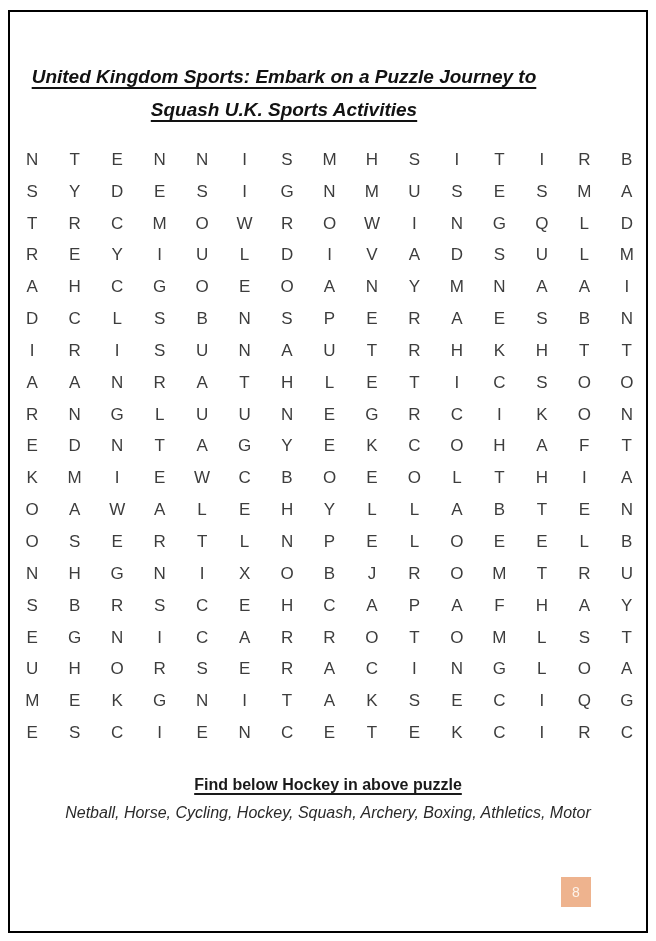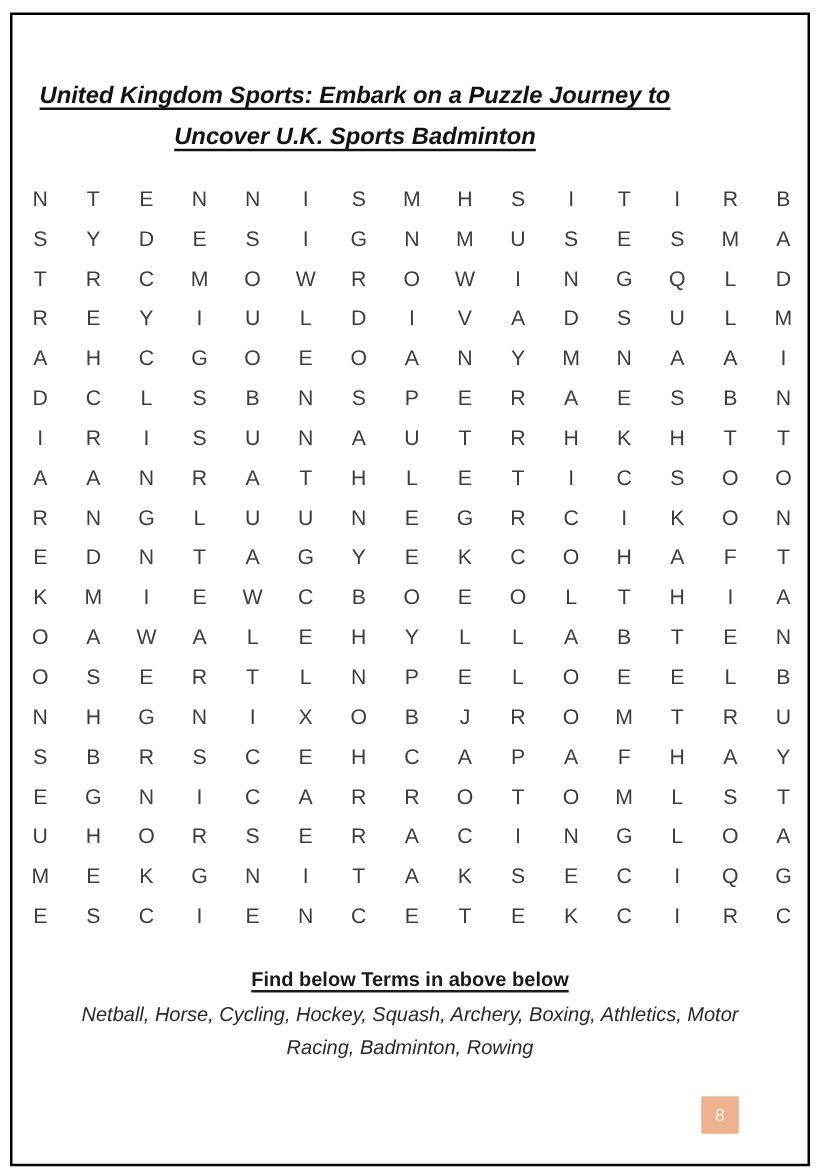--- a/index.html
+++ b/index.html
@@ -91,21 +91,21 @@
     align-items: center;
     justify-content: center;
     font-size: 14px;
   }
 </style>
 </head>
 <body>
 
 <div class="page-border" style="border-color: rgb(0, 0, 0);"></div>
 
-<h1 class="title"><span class="tline">United Kingdom Sports: Embark on a Puzzle Journey to</span><br><span class="tline">Uncover U.K. Sports Badminton</span></h1>
+<h1 class="title"><span class="tline">United Kingdom Sports: Embark on a Puzzle Journey to</span><br><span class="tline">Squash U.K. Sports Activities</span></h1>
 
 <div class="grid">
     <span class="cell" style="color: rgb(61, 61, 61);">N</span>
     <span class="cell" style="color: rgb(61, 61, 61);">T</span>
     <span class="cell" style="color: rgb(61, 61, 61);">E</span>
     <span class="cell" style="color: rgb(61, 61, 61);">N</span>
     <span class="cell" style="color: rgb(61, 61, 61);">N</span>
     <span class="cell" style="color: rgb(61, 61, 61);">I</span>
     <span class="cell" style="color: rgb(61, 61, 61);">S</span>
     <span class="cell" style="color: rgb(61, 61, 61);">M</span>
@@ -381,22 +381,21 @@
     <span class="cell" style="color: rgb(61, 61, 61);">E</span>
     <span class="cell" style="color: rgb(61, 61, 61);">T</span>
     <span class="cell" style="color: rgb(61, 61, 61);">E</span>
     <span class="cell" style="color: rgb(61, 61, 61);">K</span>
     <span class="cell" style="color: rgb(61, 61, 61);">C</span>
     <span class="cell" style="color: rgb(61, 61, 61);">I</span>
     <span class="cell" style="color: rgb(61, 61, 61);">R</span>
     <span class="cell" style="color: rgb(61, 61, 61);">C</span>
   </div>
 
-<div class="terms-heading">Find below Terms in above below</div>
+<div class="terms-heading">Find below Hockey in above puzzle</div>
 
 <div class="terms-list">
   <div>Netball, Horse, Cycling, Hockey, Squash, Archery, Boxing, Athletics, Motor</div>
-  <div>Racing, Badminton, Rowing</div>
 </div>
 
 <div class="footer">
   <span class="page-badge" style="background: rgb(238, 179, 142); color: rgb(253, 243, 234);">8</span>
 </div>
 
 </body></html>

